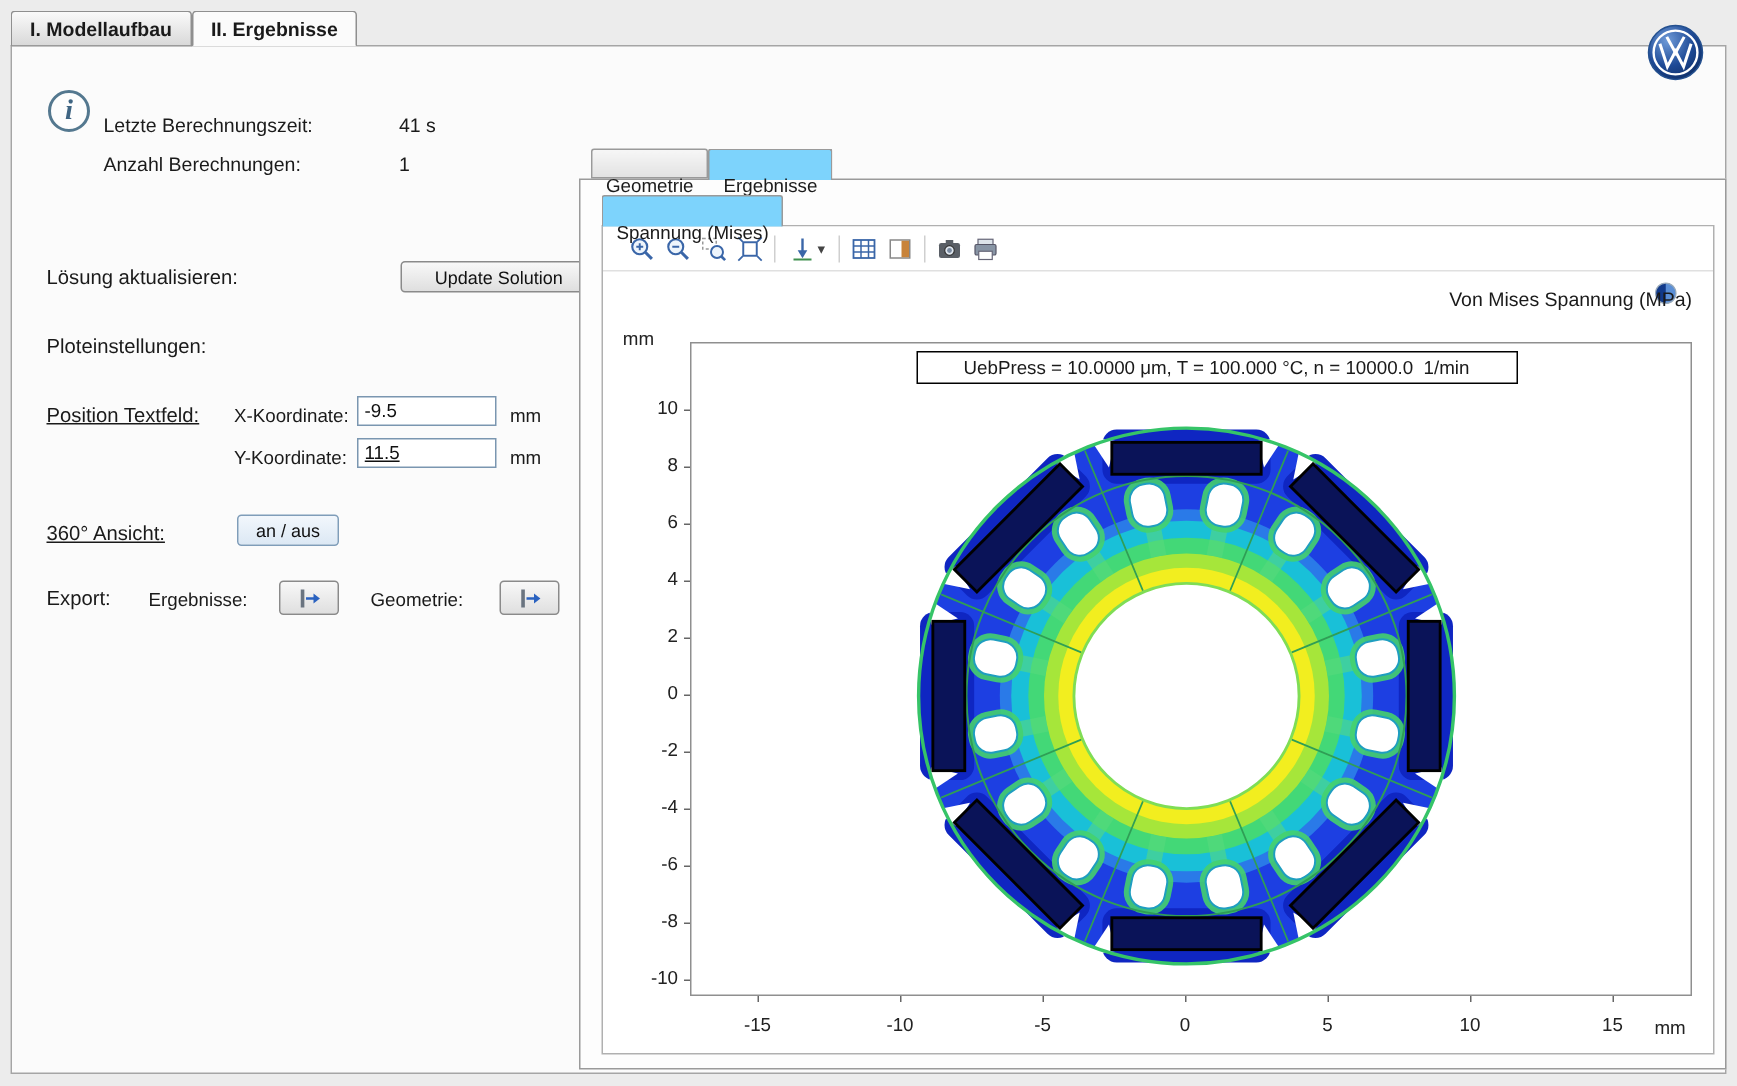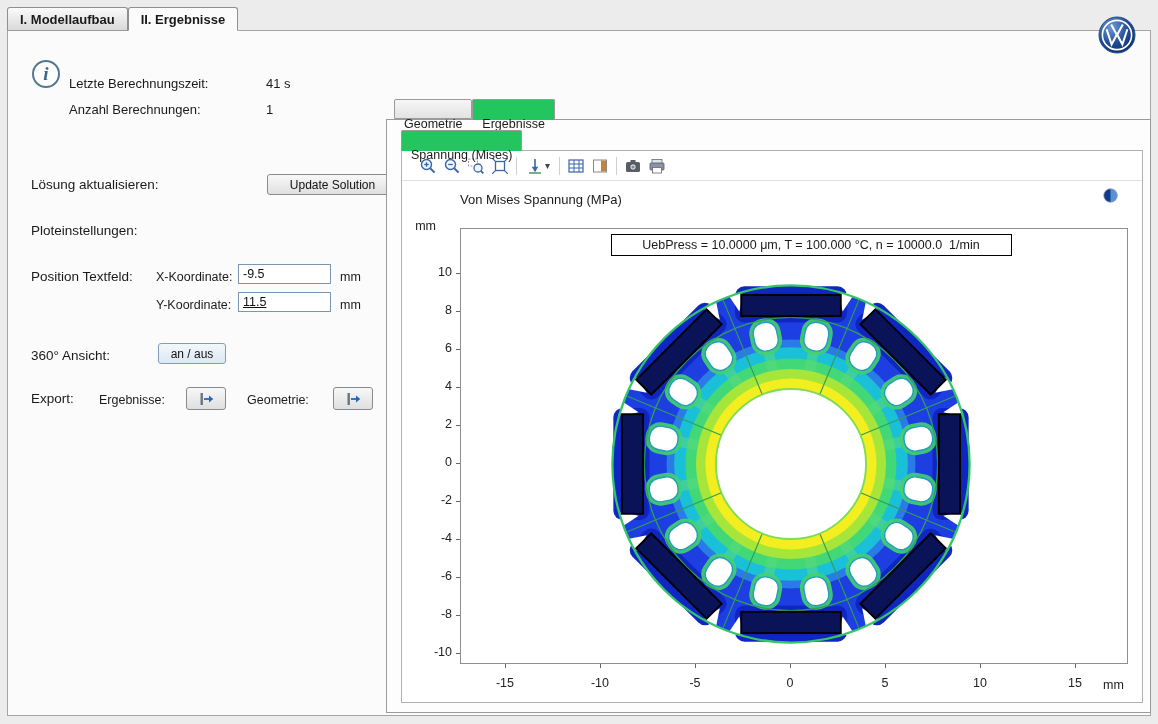--- a/index.html
+++ b/index.html
@@ -7,38 +7,38 @@
   body{position:relative;background:#ececec;font-family:"Liberation Sans",sans-serif;font-size:13px;color:#1a1a1a;overflow:hidden}
   
   .maintab-row{position:absolute;left:7px;top:7px;display:flex;z-index:3}
   .maintab{height:24px;padding:4px 12px 0 12px;font-weight:bold;font-size:13px;border:1px solid #8f8f8f;border-radius:3px 3px 0 0;background:linear-gradient(#fafafa,#d9d9d9);cursor:pointer;white-space:nowrap}
   .maintab.active{background:#fbfbfb;border-bottom:1px solid #fbfbfb}
   .maintab.inactive{border-bottom:1px solid #9a9a9a}
   
   .main-panel{position:absolute;left:7px;top:30px;width:1144px;height:686px;background:#fbfbfb;border:1px solid #a5a5a5}
   .lbl{position:absolute;white-space:nowrap}
   .lbl.bold{font-weight:normal;font-size:13.5px}
-  .lbl.under{font-size:13.5px;}
+  .lbl.under{font-size:13.5px;text-decoration:underline}
   .lbl.small{font-size:12.5px}
   .btn{position:absolute;display:flex;align-items:center;justify-content:center;border:1px solid #8a8a8a;border-radius:3px;background:linear-gradient(#f8f8f8,#dfdfdf);font-size:12px;color:#111;cursor:pointer}
   .btn.blue{border-color:#7f9db9;background:linear-gradient(#f2f7fc,#dce8f4)}
   .inp{position:absolute;width:93px;height:20px;border:1px solid #7a96b0;background:#fff;font-size:12.5px;padding:0 4px;font-family:"Liberation Sans",sans-serif;color:#111}
   .info-circle{position:absolute;width:28px;height:28px;border:2px solid #54788f;border-radius:50%;display:flex;align-items:center;justify-content:center;font-family:"Liberation Serif",serif;font-style:italic;font-weight:bold;font-size:19px;color:#3f6583;background:#fdfdfd}
   
   .subtab-row{position:absolute;display:flex;z-index:2}
   .subtab{height:20px;padding:17px 9px 0 9px;font-size:12.5px;border:1px solid #9a9a9a;border-radius:2px 2px 0 0;background:linear-gradient(#f6f6f6,#e2e2e2);cursor:pointer;white-space:nowrap}
-  .subtab.active{height:21px;background:#22c55e;border-bottom:none}
+  .subtab.active{height:21px;background:#7dd3fc;border-bottom:none}
   .subtab.inactive{border-bottom:1px solid #9a9a9a}
   .results-panel{position:absolute;left:378px;top:88px;width:765px;height:594px;background:#fdfdfd;border:1px solid #9a9a9a}
   .graphics-frame{position:absolute;left:14px;top:30px;width:742px;height:553px;background:#ffffff;border:1px solid #b0b0b0}
   .toolbar{position:absolute;left:0;top:0;width:740px;height:30px;display:flex;align-items:center;padding-left:14px;border-bottom:1px solid #e0e0e0;background:#fff}
   .icobtn{width:24px;height:24px;display:flex;align-items:center;justify-content:center;border-radius:3px;cursor:pointer}
   .sep{width:1px;height:18px;background:#cfcfcf;margin:0 4px}
   .caret{font-size:10px;color:#444;margin-left:1px}
-  .plot-title{position:absolute;left:58px;top:41px;width:668px;text-align:left;font-size:13px;color:#1a1a1a}
+  .plot-title{position:absolute;left:58px;top:41px;width:668px;text-align:right;font-size:13px;color:#1a1a1a}
   .axes-frame{position:absolute;left:58px;top:77px;width:668px;height:436px;border:1px solid #8f8f8f;background:#fff}
   .annotation{position:absolute;width:401px;height:22px;border:1px solid #000;background:#fff;font-size:12.5px;display:flex;align-items:center;justify-content:center;white-space:pre}
   .unit-lbl{position:absolute;font-size:12.5px;color:#222}
   .tick-x{position:absolute;width:1px;height:4px;background:#666}
   .lbl-x{position:absolute;width:50px;text-align:center;font-size:12.5px;color:#222}
   .tick-y{position:absolute;width:4px;height:1px;background:#666}
   .lbl-y{position:absolute;width:34px;text-align:right;font-size:12.5px;color:#222}
   .scene-btn{position:absolute;left:700px;top:36px;width:17px;height:17px;cursor:pointer}
   .vw-logo{position:absolute;left:1098px;top:16px;width:38px;height:38px}
   svg{display:block}

